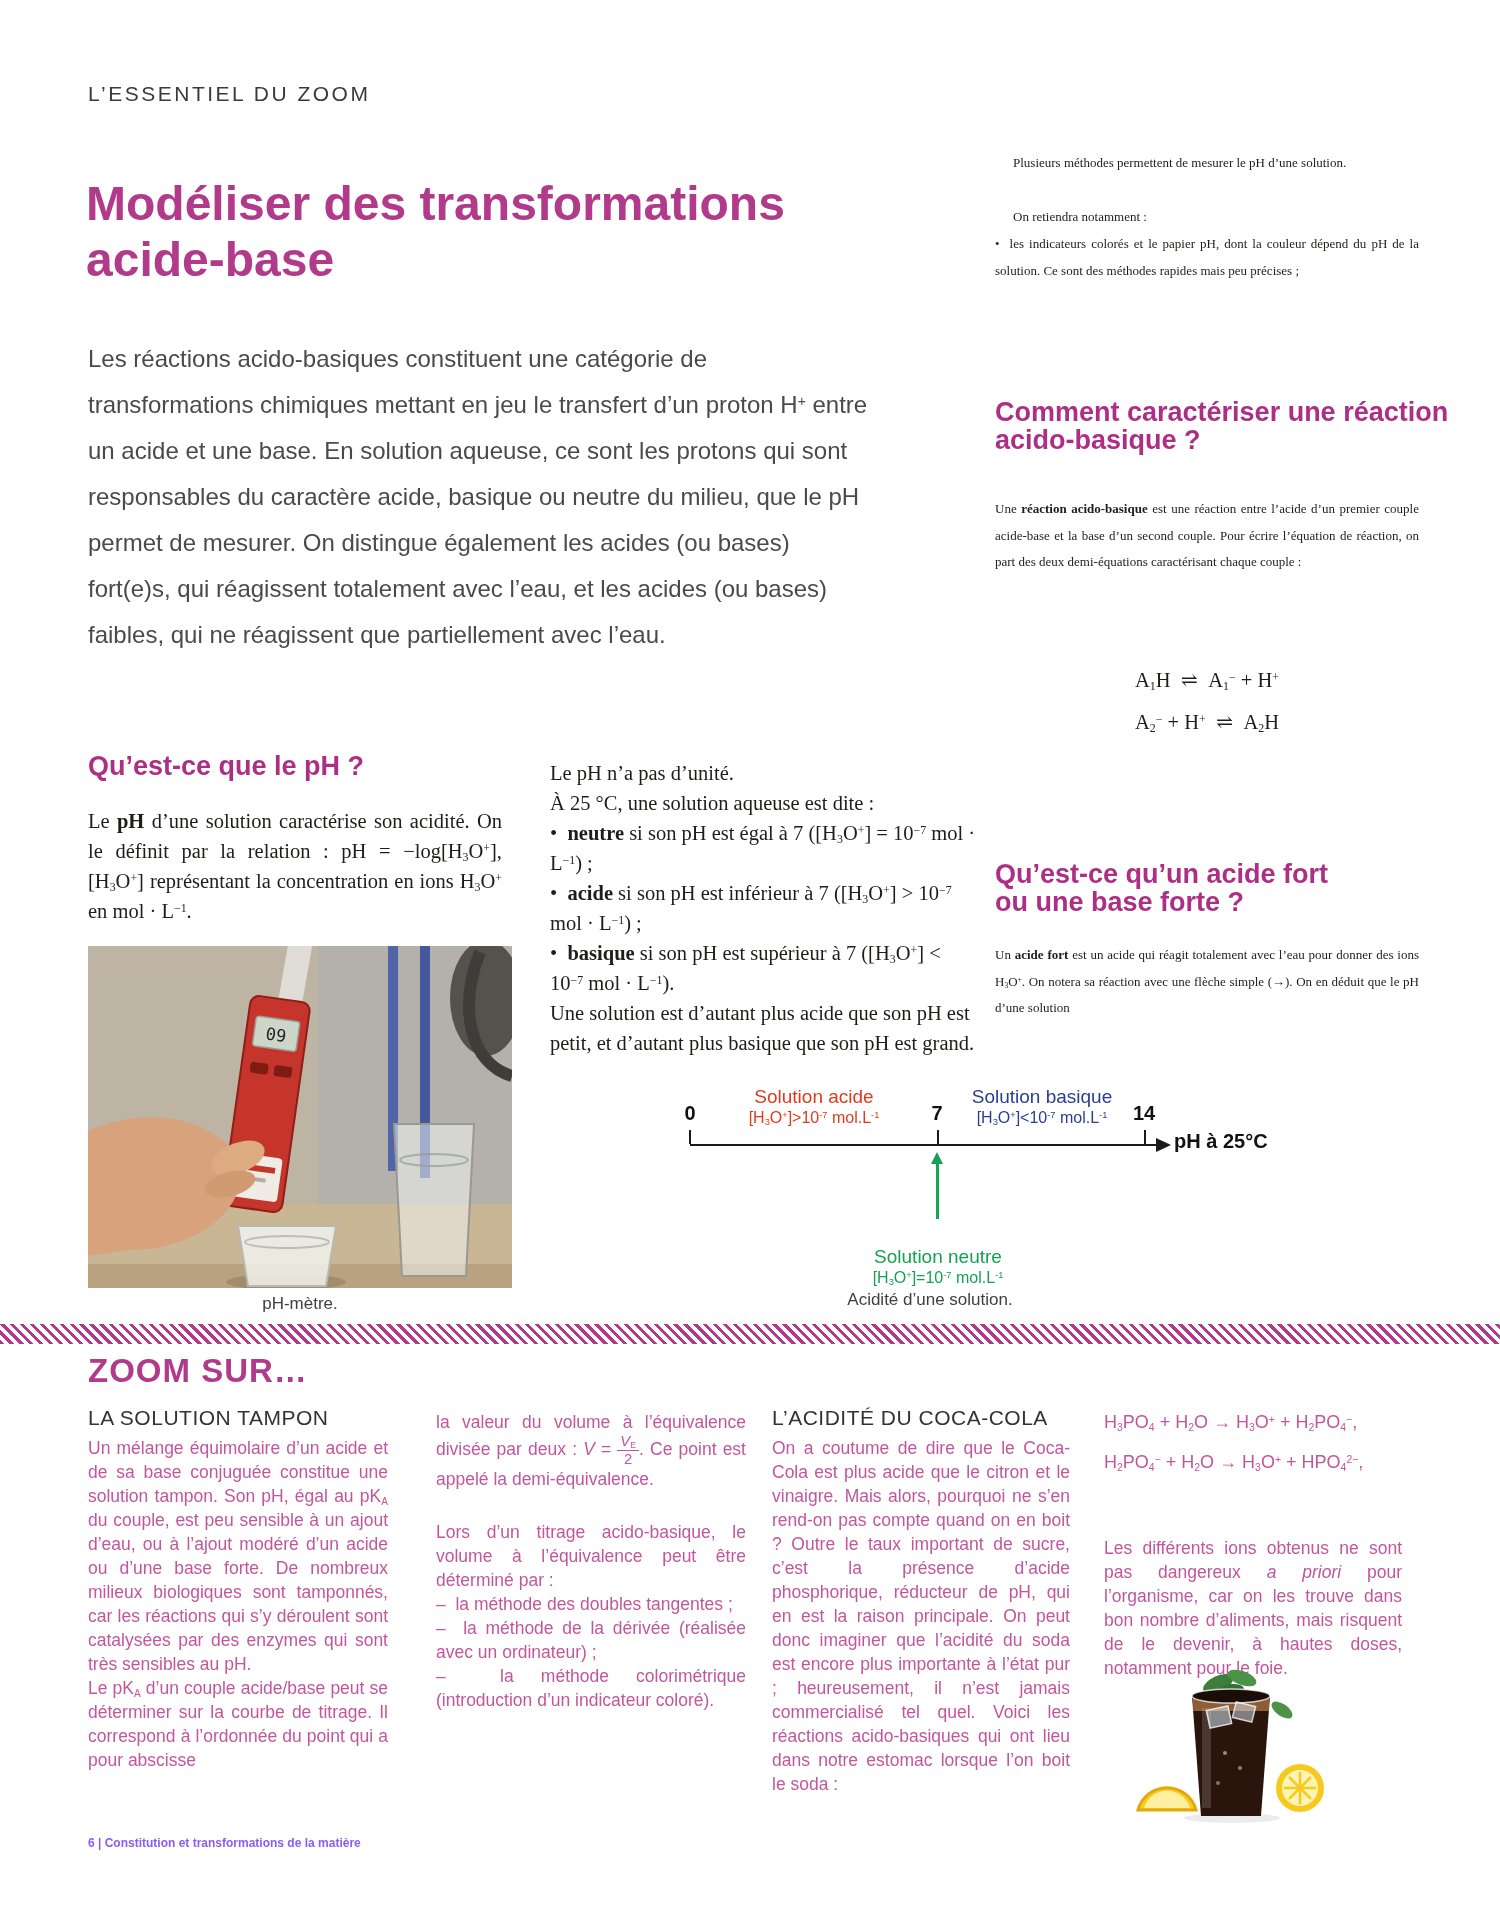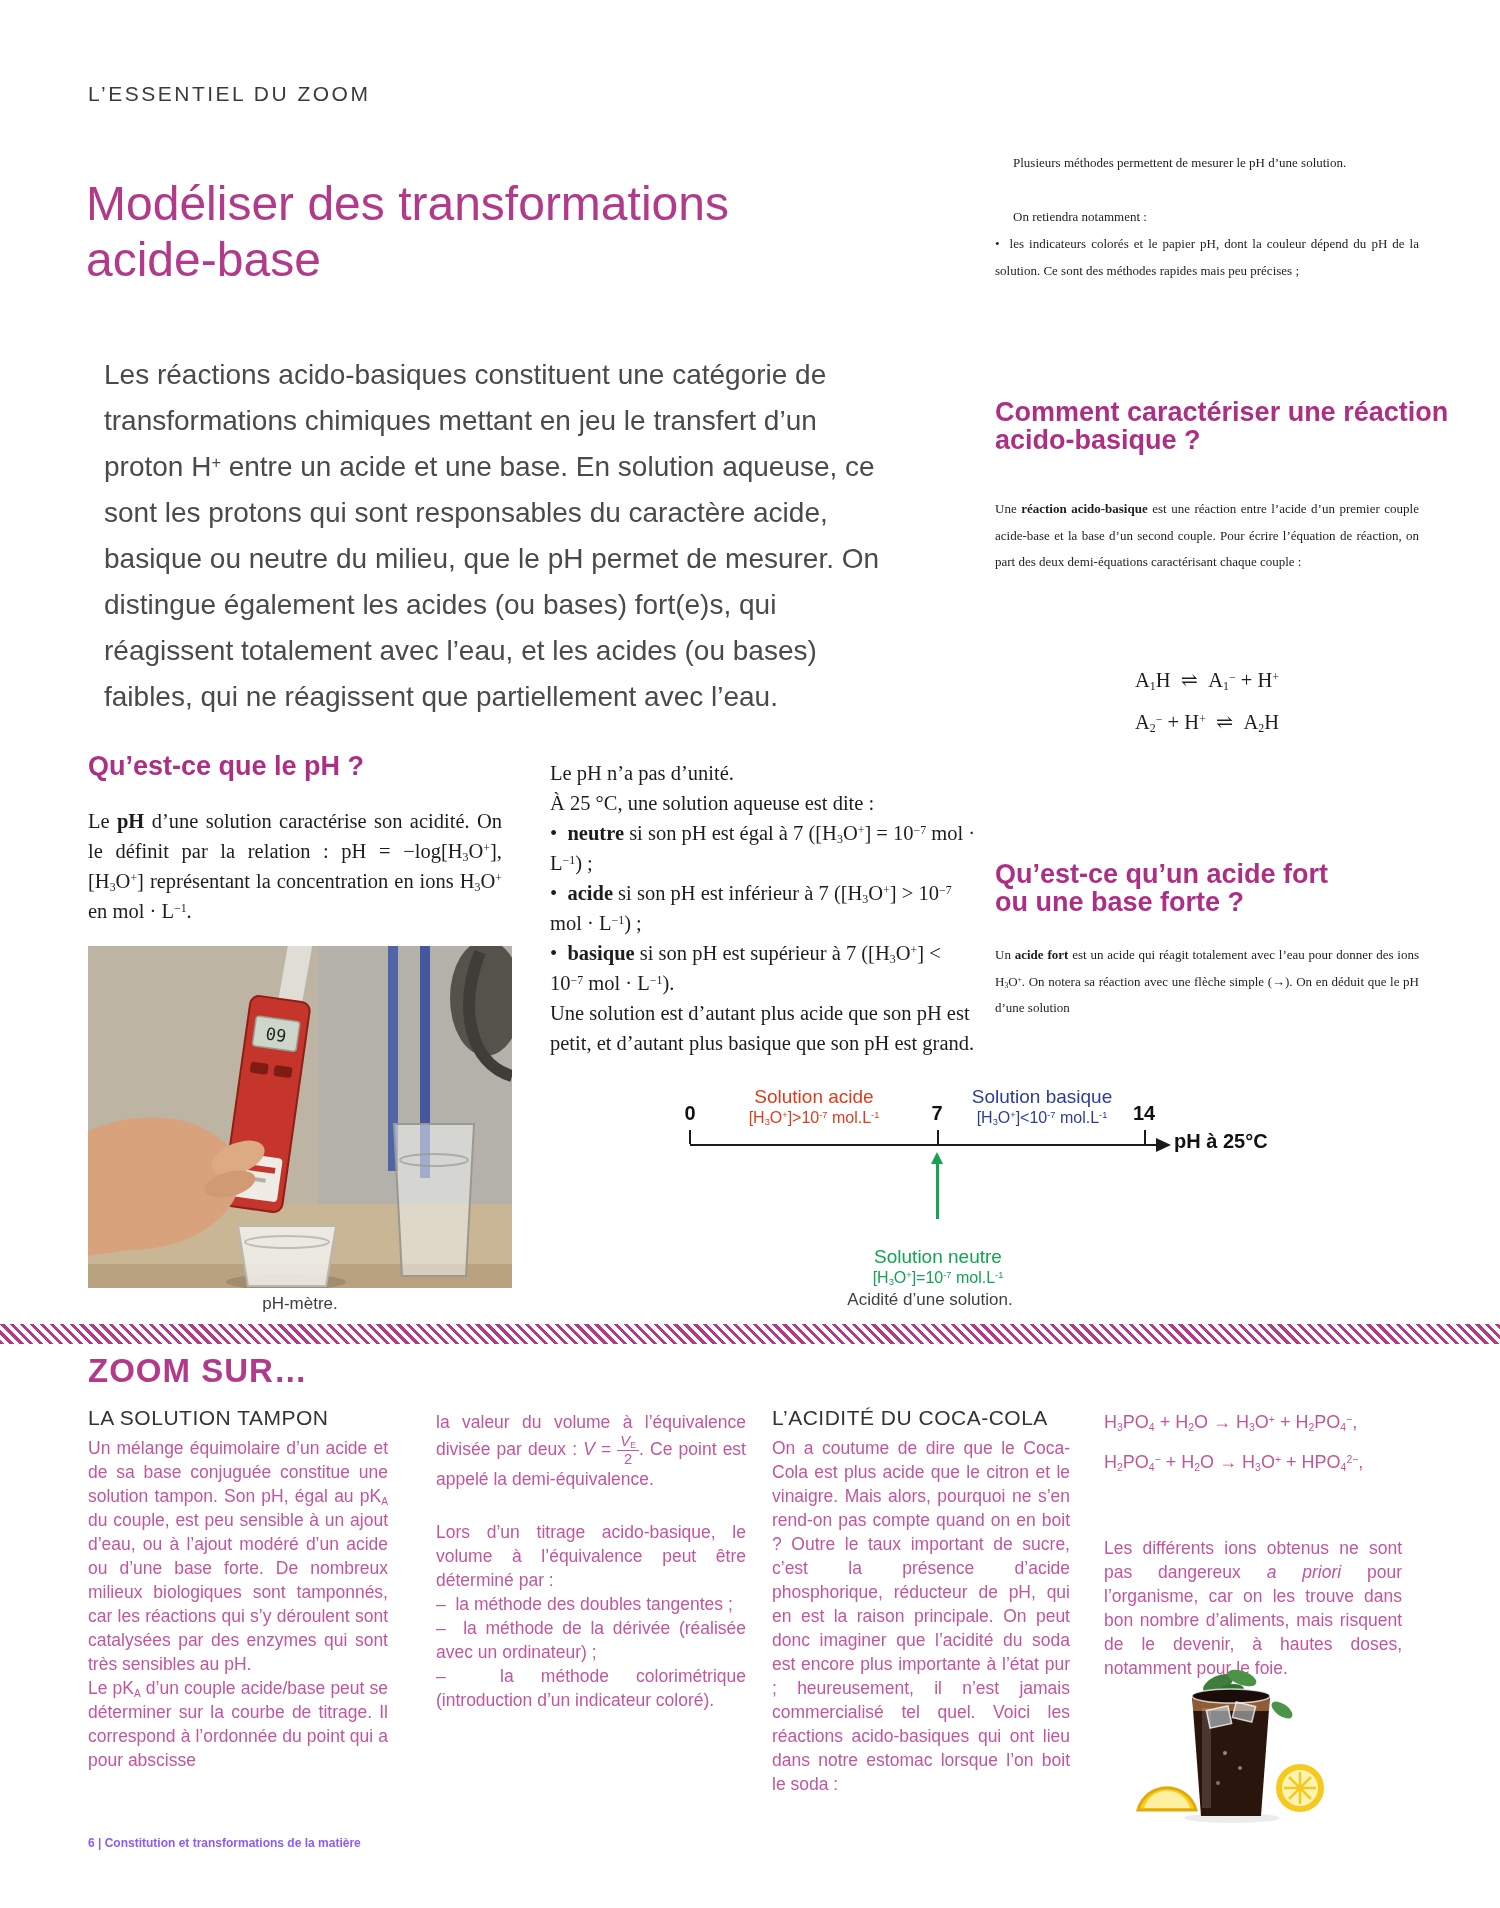--- a/index.html
+++ b/index.html
@@ -4,22 +4,22 @@
 <style>
   html,body{margin:0;padding:0;background:#ffffff;}
   .page{position:relative;width:1500px;height:1908px;background:#fff;overflow:hidden;}
   .abs{position:absolute;}
   .sans{font-family:"Liberation Sans","DejaVu Sans",sans-serif;}
   .serif{font-family:"Liberation Serif","DejaVu Serif",serif;color:#1d1d1b;}
   .just{text-align:justify;}
   sub{font-size:.58em;line-height:0;vertical-align:-0.25em;}
   sup{font-size:.58em;line-height:0;vertical-align:0.5em;}
   .eyebrow{font-size:21px;letter-spacing:2.5px;color:#3a3a3a;font-weight:500;}
-  .title{font-size:48px;line-height:56px;font-weight:400;color:#b13a8a;margin:0;}
-  .intro{font-size:28px;line-height:46px;color:#4a4a4a;margin:16px;}
+  .title{font-size:48px;line-height:56px;font-weight:700;color:#b13a8a;margin:0;}
+  .intro{font-size:24px;line-height:46px;color:#4a4a4a;margin:0;}
   .mag-h{font-size:27px;line-height:28px;font-weight:700;color:#ad2f85;margin:0;}
   .body-main{font-size:20.5px;line-height:30px;}
   .body-right{font-size:13px;line-height:26.5px;}
   .indent{text-indent:18px;}
   .eq{font-size:20.5px;text-align:center;}
   .caption{font-size:17px;color:#3f3f3f;text-align:center;}
   .dg-num{font-size:20px;font-weight:600;color:#111;text-align:center;}
   .dg-lab{text-align:center;font-size:19px;line-height:22px;}
   .dg-form{font-size:16px;line-height:20px;}
   .red{color:#dd3b1c;} .blue{color:#2c3d96;} .green{color:#13a353;margin-top:20px;}

